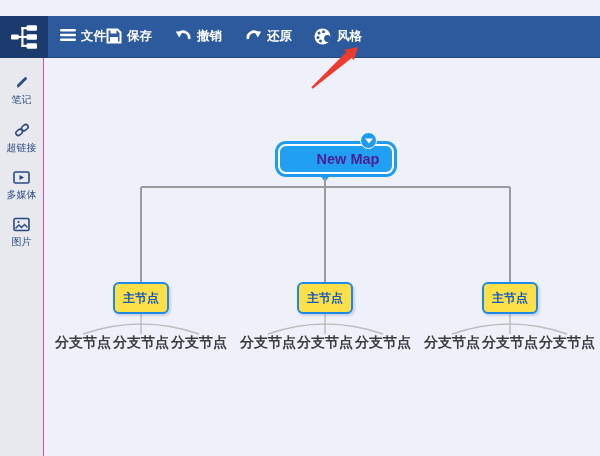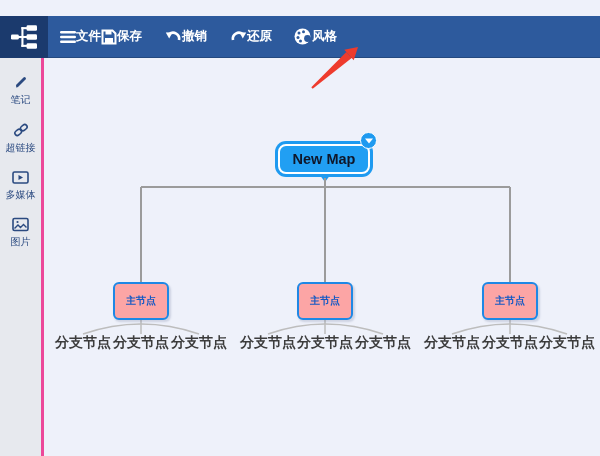--- a/index.html
+++ b/index.html
@@ -11,46 +11,46 @@
             display:flex;align-items:center;gap:4px;padding-left:2px;box-sizing:border-box;}
   .titlebar .appicon{width:11px;height:11px;background:#2f5fa8;border-radius:2px;
                      display:flex;align-items:center;justify-content:center;flex:0 0 auto;}
   .titlebar .title{font-size:9.5px;color:#333;white-space:nowrap;}
 
   
   .toolbar{position:absolute;left:0;top:16px;width:600px;height:42px;background:#2d5a9d;
            border-bottom:1px solid #24497f;display:flex;align-items:center;box-sizing:border-box;}
   .logo{width:48px;height:42px;background:#1b3a6d;display:flex;align-items:center;
         justify-content:center;flex:0 0 auto;}
-  .tb{display:flex;align-items:center;background:none;border:none;cursor:pointer;
+  .tb{display:flex;align-items:flex-start;gap:5px;background:none;border:none;cursor:pointer;
       color:#fff;font-family:Liberation Mono, monospace;font-size:12.5px;font-weight:bold;padding:0;white-space:nowrap;}
   .tb svg{display:block;}
 
   
   .sidebar{position:absolute;left:0;top:58px;width:44px;height:398px;background:#e7e9ee;
-           border-right:3px solid #ec4899;box-sizing:border-box;display:flex;flex-direction:column;
+           border-right:1px solid #ec4899;box-sizing:border-box;display:flex;flex-direction:column;
            align-items:center;padding-top:16px;gap:15px;}
   .side-item{display:flex;flex-direction:column;align-items:center;gap:3px;cursor:pointer;}
   .side-item .lbl{font-size:10px;color:#2b4a80;white-space:nowrap;}
 
   
   .canvas{position:absolute;left:44px;top:58px;width:556px;height:398px;background:#eef1fa;}
   .connectors{position:absolute;left:0;top:0;pointer-events:none;}
 
   .root-node{position:absolute;left:234px;top:86px;width:88px;height:26px;background:#219ff3;
              border:2px solid #fff;border-radius:8px;box-shadow:0 0 0 3px #1e9af0;
              display:flex;align-items:center;justify-content:center;
-             color:#0f172a;font-size:14.5px;font-weight:bold;cursor:pointer;}
+             color:#4c1d95;font-size:14.5px;font-weight:bold;cursor:pointer;padding-left:24px;}
   .root-badge{position:absolute;left:316px;top:74px;width:15px;height:15px;border-radius:50%;
               background:#1e9af0;border:1px solid #fff;display:flex;align-items:center;
               justify-content:center;cursor:pointer;z-index:3;}
-  .main-node{position:absolute;top:224px;width:56px;height:38px;background:#fca5a5;
+  .main-node{position:absolute;top:224px;width:56px;height:32px;background:#fde047;
              border:2px solid #1e88e5;border-radius:6px;box-sizing:border-box;
              display:flex;align-items:center;justify-content:center;color:#1359c4;
-             font-size:10px;font-weight:bold;box-shadow:1.5px 2px 2px rgba(60,80,120,.18);cursor:pointer;}
+             font-size:12px;font-weight:bold;box-shadow:1.5px 2px 2px rgba(60,80,120,.18);cursor:pointer;}
   .branch{position:absolute;top:276px;transform:translateX(-50%);font-size:14px;
           font-weight:600;color:#3c3c3c;white-space:nowrap;cursor:pointer;}
 
   .arrow-overlay{position:absolute;left:0;top:0;z-index:99;pointer-events:none;}
 </style>
 </head>
 <body>
 
 <div class="app">
 

